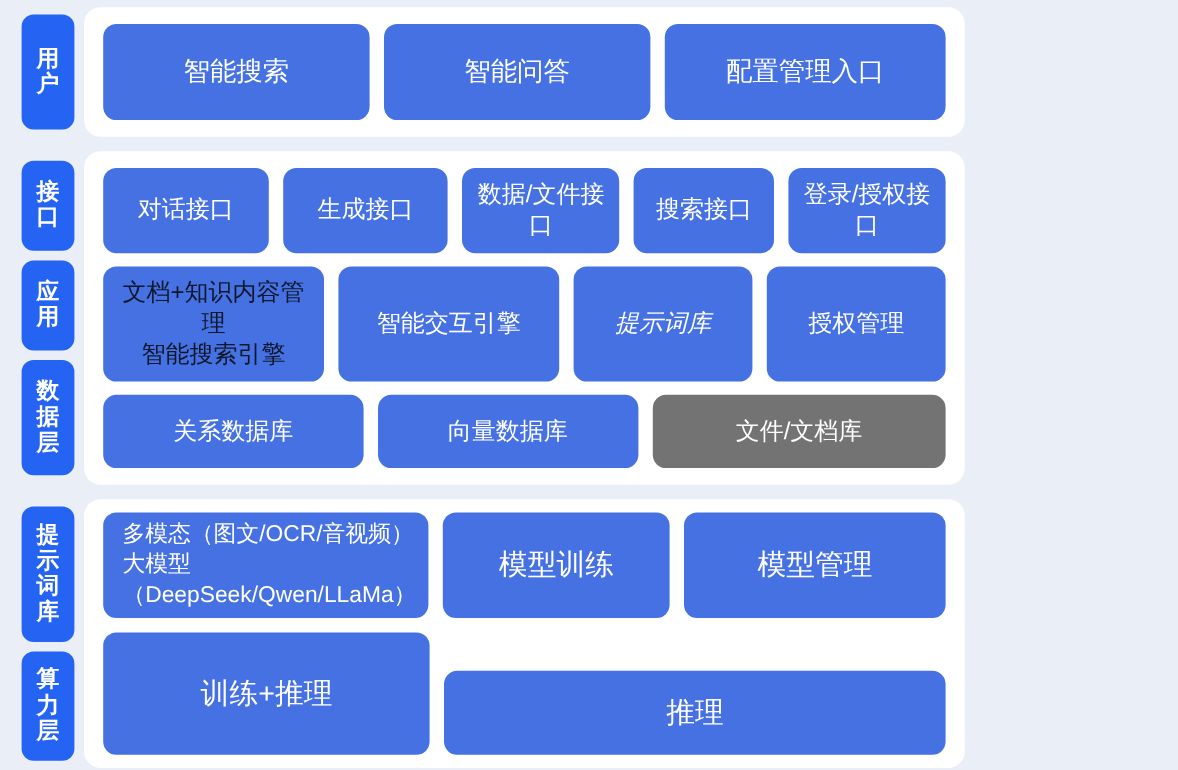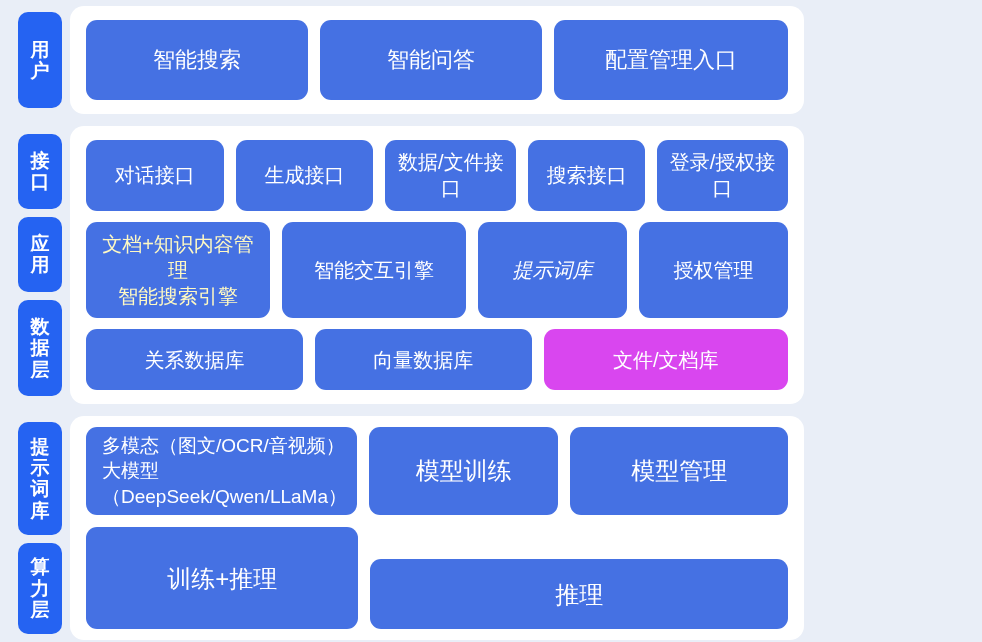--- a/index.html
+++ b/index.html
@@ -138,30 +138,30 @@
       </div>
       <div class="panel" style="background: rgb(255, 255, 255);">
         <div class="row row-interface">
           <div class="card" style="background: rgb(69, 113, 227); color: rgb(255, 255, 255); flex-grow: 1.06; flex-basis: 0px;">对话接口</div>
           <div class="card" style="background: rgb(69, 113, 227); color: rgb(255, 255, 255); flex-grow: 1.06; flex-basis: 0px;">生成接口</div>
           <div class="card" style="background: rgb(69, 113, 227); color: rgb(255, 255, 255); flex-grow: 1; flex-basis: 0px;">数据/文件接口</div>
           <div class="card" style="background: rgb(69, 113, 227); color: rgb(255, 255, 255); flex-grow: 0.87; flex-basis: 0px;">搜索接口</div>
           <div class="card" style="background: rgb(69, 113, 227); color: rgb(255, 255, 255); flex-grow: 1; flex-basis: 0px;">登录/授权接口</div>
         </div>
         <div class="row row-application">
-          <div class="card multiline" style="background: rgb(69, 113, 227); color: #fef9c3; flex-grow: 1.17; flex-basis: 0px;">文档+知识内容管理
+          <div class="card multiline" style="background: rgb(69, 113, 227); color: #0f172a; flex-grow: 1.17; flex-basis: 0px;">文档+知识内容管理
 智能搜索引擎</div>
           <div class="card" style="background: rgb(69, 113, 227); color: rgb(255, 255, 255); flex-grow: 1.17; flex-basis: 0px;">智能交互引擎</div>
           <div class="card" style="background: rgb(69, 113, 227); color: rgb(255, 255, 255); flex-grow: 0.92; flex-basis: 0px; font-style: italic;">提示词库</div>
           <div class="card" style="background: rgb(69, 113, 227); color: rgb(255, 255, 255); flex-grow: 0.92; flex-basis: 0px;">授权管理</div>
         </div>
         <div class="row row-data">
           <div class="card" style="background: rgb(69, 113, 227); color: rgb(255, 255, 255); flex-grow: 1; flex-basis: 0px;">关系数据库</div>
           <div class="card" style="background: rgb(69, 113, 227); color: rgb(255, 255, 255); flex-grow: 1; flex-basis: 0px;">向量数据库</div>
-          <div class="card" style="background: #d946ef; color: rgb(255, 255, 255); flex-grow: 1.14; flex-basis: 0px;">文件/文档库</div>
+          <div class="card" style="background: #737373; color: rgb(255, 255, 255); flex-grow: 1.14; flex-basis: 0px;">文件/文档库</div>
         </div>
       </div>
     </div>
     <div class="section" id="section-base">
       <div class="chip-col">
         <div class="chip" style="background: rgb(37, 99, 242); color: rgb(255, 255, 255);">提示词库</div>
         <div class="chip" style="background: rgb(37, 99, 242); color: rgb(255, 255, 255);">算力层</div>
       </div>
       <div class="panel" style="background: rgb(255, 255, 255);">
         <div class="row row-models">

